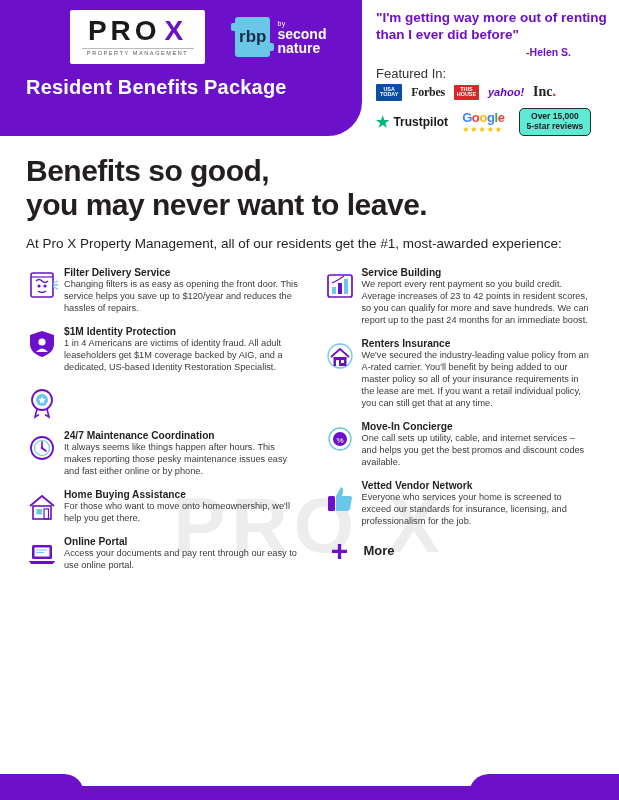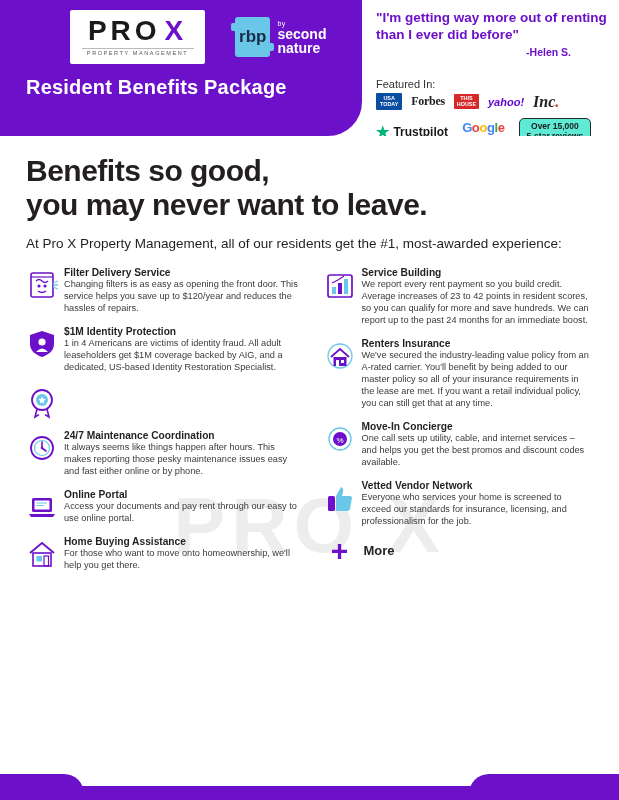--- a/index.html
+++ b/index.html
@@ -123,23 +123,23 @@
   }
   .quote-author {
     color: #6c11c9;
     font-size: 10.5px;
     font-weight: bold;
     text-align: right;
     padding-right: 36px;
     margin-top: 2px;
   }
   .featured-label {
-    font-size: 11px;
+    font-size: 13px;
     color: #333;
-    margin-top: 20px;
+    margin-top: 8px;
   }
   .press-row {
     display: flex;
     align-items: center;
     gap: 9px;
     margin-top: 3px;
   }
   .press {
     font-size: 8px;
     font-weight: bold;
@@ -160,21 +160,21 @@
     background: #d62828;
     color: #fff;
     font-size: 5.4px;
     font-weight: bold;
     text-align: center;
     line-height: 1.05;
     padding: 2px 3px;
     border-radius: 1px;
   }
   .yahoo { color: #5f01d1; font-size: 11px; font-weight: bold; font-style: italic;}
-  .inc { font-family: "Liberation Serif", serif; font-size: 16px; font-weight: bold; font-style: italic; }
+  .inc { font-family: "Liberation Serif", serif; font-size: 14px; font-weight: bold; }
   .inc .dot { color: #d62828; }
 
   .ratings-row {
     display: flex;
     align-items: center;
     gap: 14px;
     margin-top: 7px;
   }
   .trustpilot {
     display: flex; align-items: center; gap: 4px;
@@ -443,44 +443,44 @@
       </div>
       <div class="btext">
         <div class="btitle">24/7 Maintenance Coordination</div>
         <div class="bdesc">It always seems like things happen after hours. This makes reporting those pesky maintenance issues easy and fast either online or by phone.</div>
       </div>
     </div>
 
     <div class="benefit">
       <div class="bicon">
         <svg width="34" height="32" viewBox="0 0 34 32">
+          <path d="M5 15 L17 5 L29 15" fill="none" stroke="#6c11c9" stroke-width="1.8"></path>
+          <rect x="8" y="15" width="18" height="13" fill="none" stroke="#6c11c9" stroke-width="1.6"></rect>
+          <rect x="11.5" y="18" width="5.5" height="5.5" fill="#6bc7e8"></rect>
+          <rect x="19" y="18" width="4.5" height="10" fill="none" stroke="#6c11c9" stroke-width="1.2"></rect>
+        </svg>
+      </div>
+      <div class="btext">
+        <div class="btitle">Home Buying Assistance</div>
+        <div class="bdesc">For those who want to move onto homeownership, we'll help you get there.</div>
+      </div>
+    </div>
+
+    <div class="benefit">
+      <div class="bicon">
+        <svg width="34" height="32" viewBox="0 0 34 32">
           <rect x="7" y="7" width="20" height="14" rx="1.5" fill="#6c11c9"></rect>
           <rect x="9.5" y="9.5" width="15" height="9" fill="#fff"></rect>
           <path d="M4 23 H30 L28 26 H6 Z" fill="#6c11c9"></path>
           <path d="M11.5 12 H22 M11.5 14.5 H19" stroke="#6bc7e8" stroke-width="1.2"></path>
         </svg>
       </div>
       <div class="btext">
         <div class="btitle">Online Portal</div>
         <div class="bdesc">Access your documents and pay rent through our easy to use online portal.</div>
-      </div>
-    </div>
-
-    <div class="benefit">
-      <div class="bicon">
-        <svg width="34" height="32" viewBox="0 0 34 32">
-          <path d="M5 15 L17 5 L29 15" fill="none" stroke="#6c11c9" stroke-width="1.8"></path>
-          <rect x="8" y="15" width="18" height="13" fill="none" stroke="#6c11c9" stroke-width="1.6"></rect>
-          <rect x="11.5" y="18" width="5.5" height="5.5" fill="#6bc7e8"></rect>
-          <rect x="19" y="18" width="4.5" height="10" fill="none" stroke="#6c11c9" stroke-width="1.2"></rect>
-        </svg>
-      </div>
-      <div class="btext">
-        <div class="btitle">Home Buying Assistance</div>
-        <div class="bdesc">For those who want to move onto homeownership, we'll help you get there.</div>
       </div>
     </div>
 
   </div>
 
   <div class="col right">
 
     <div class="benefit">
       <div class="bicon">
         <svg width="34" height="32" viewBox="0 0 34 32">

